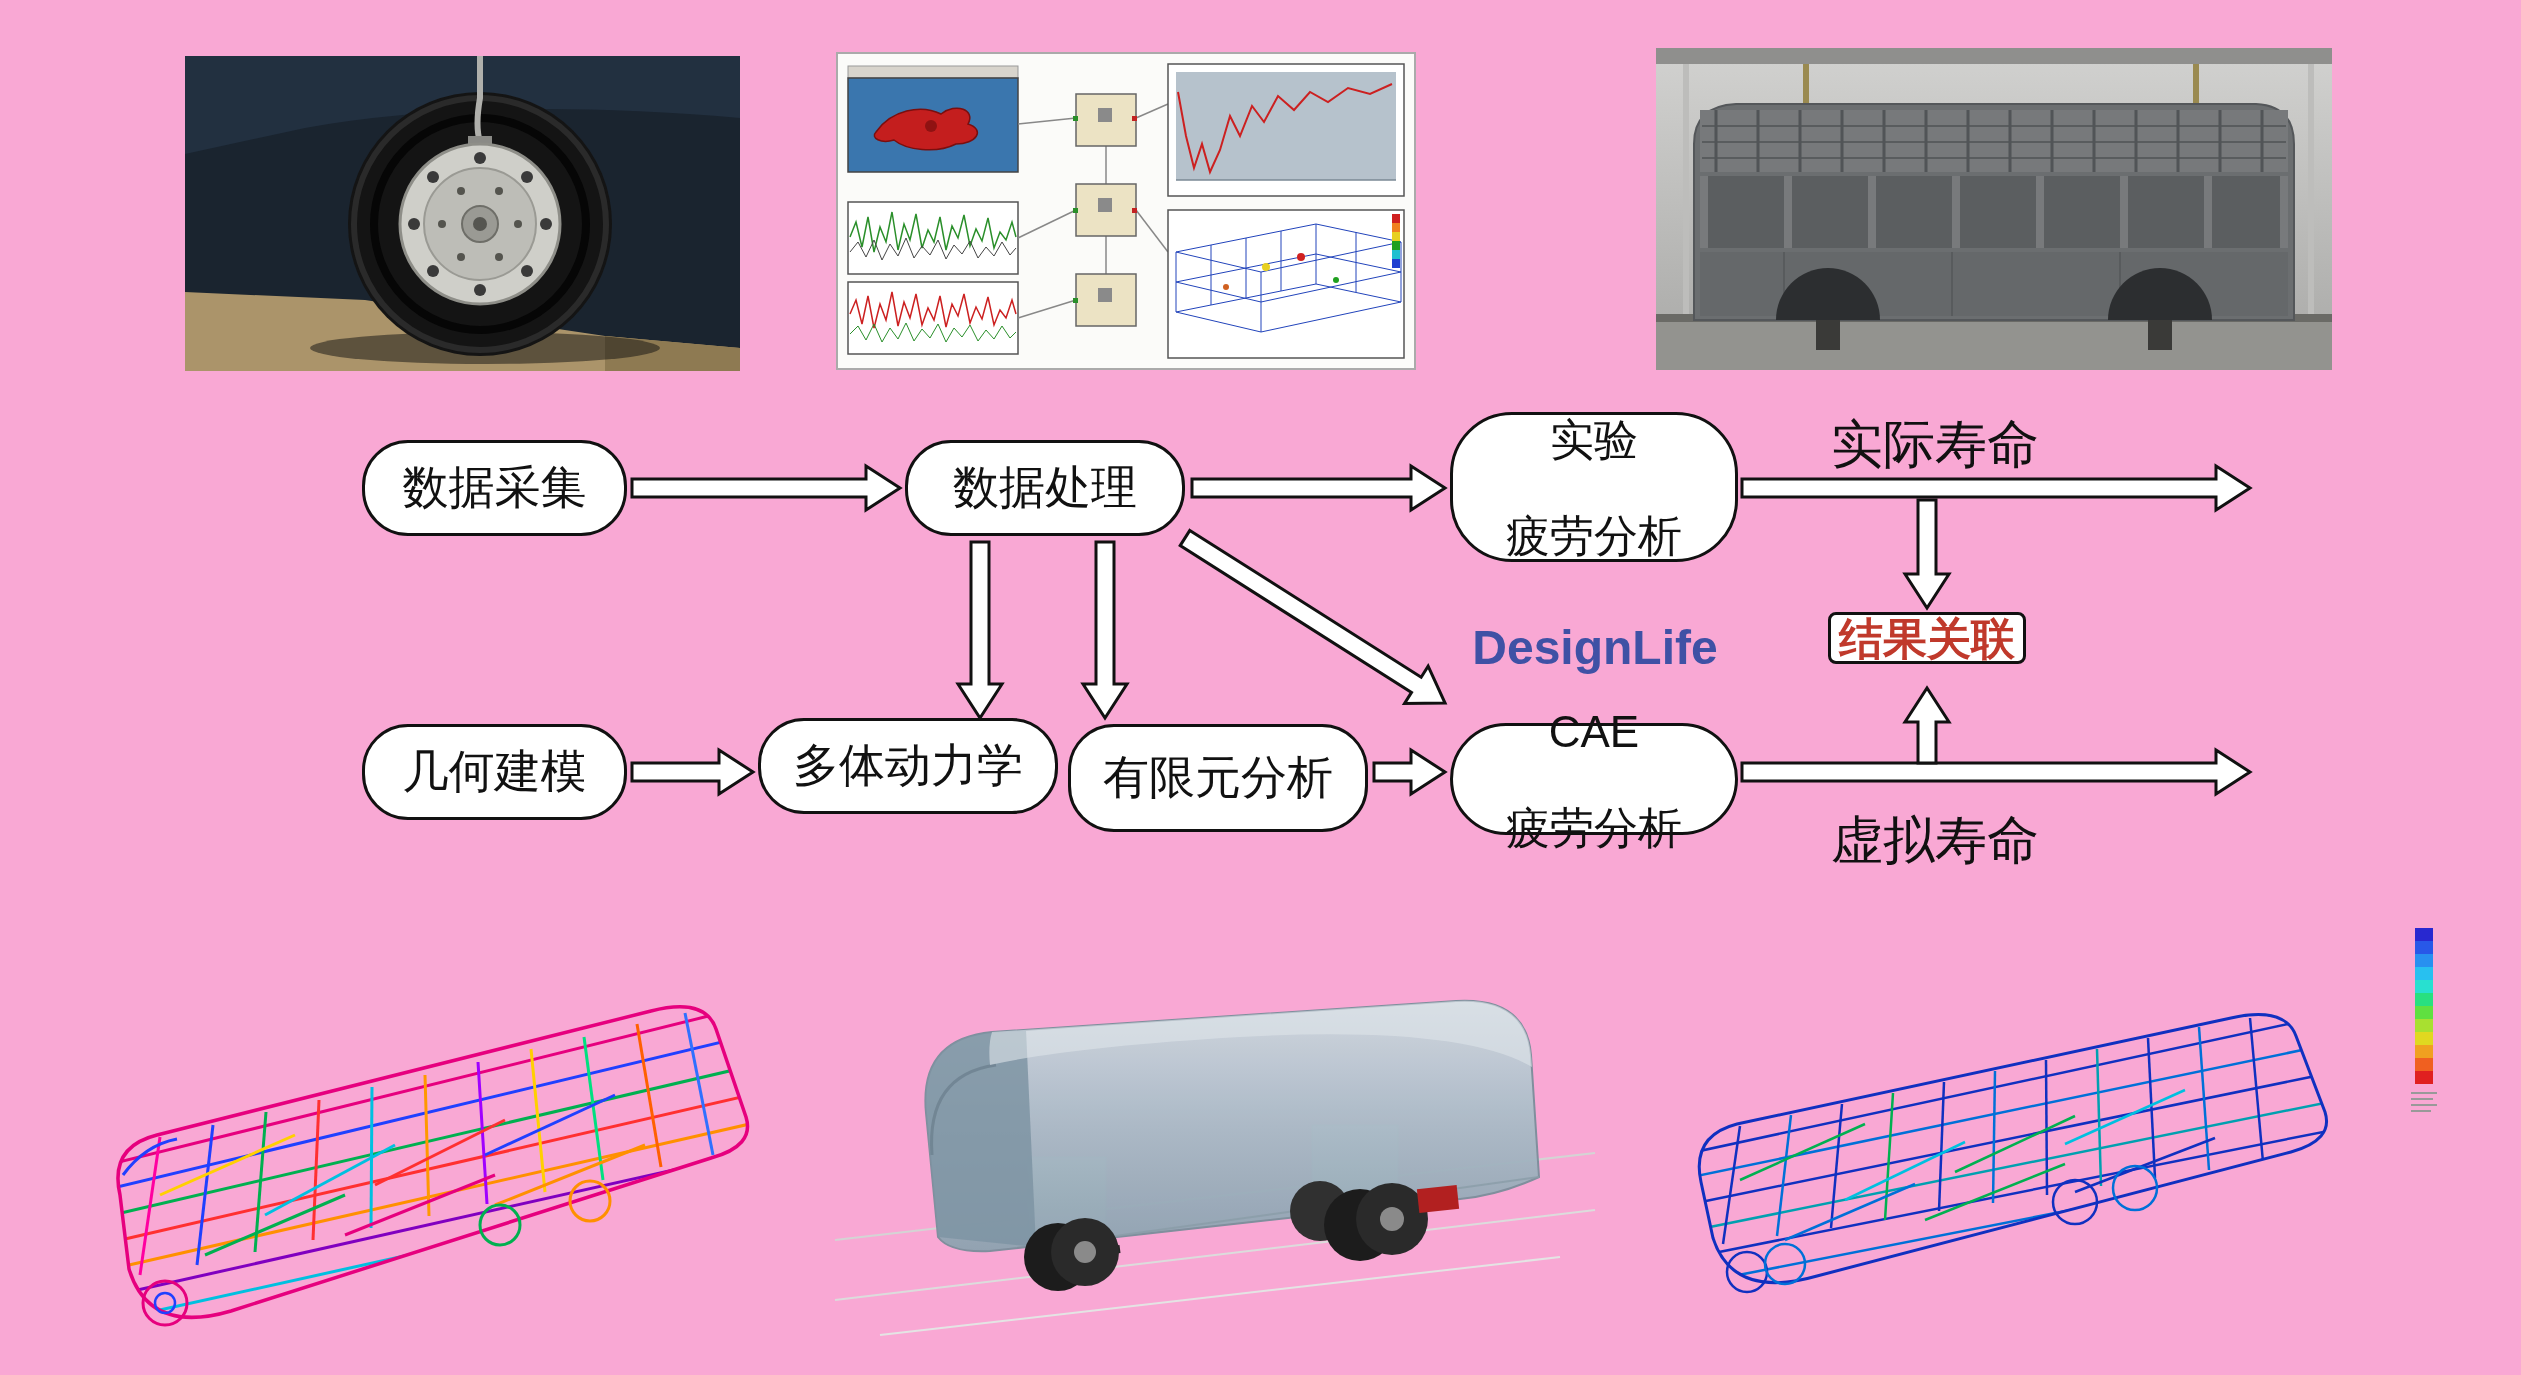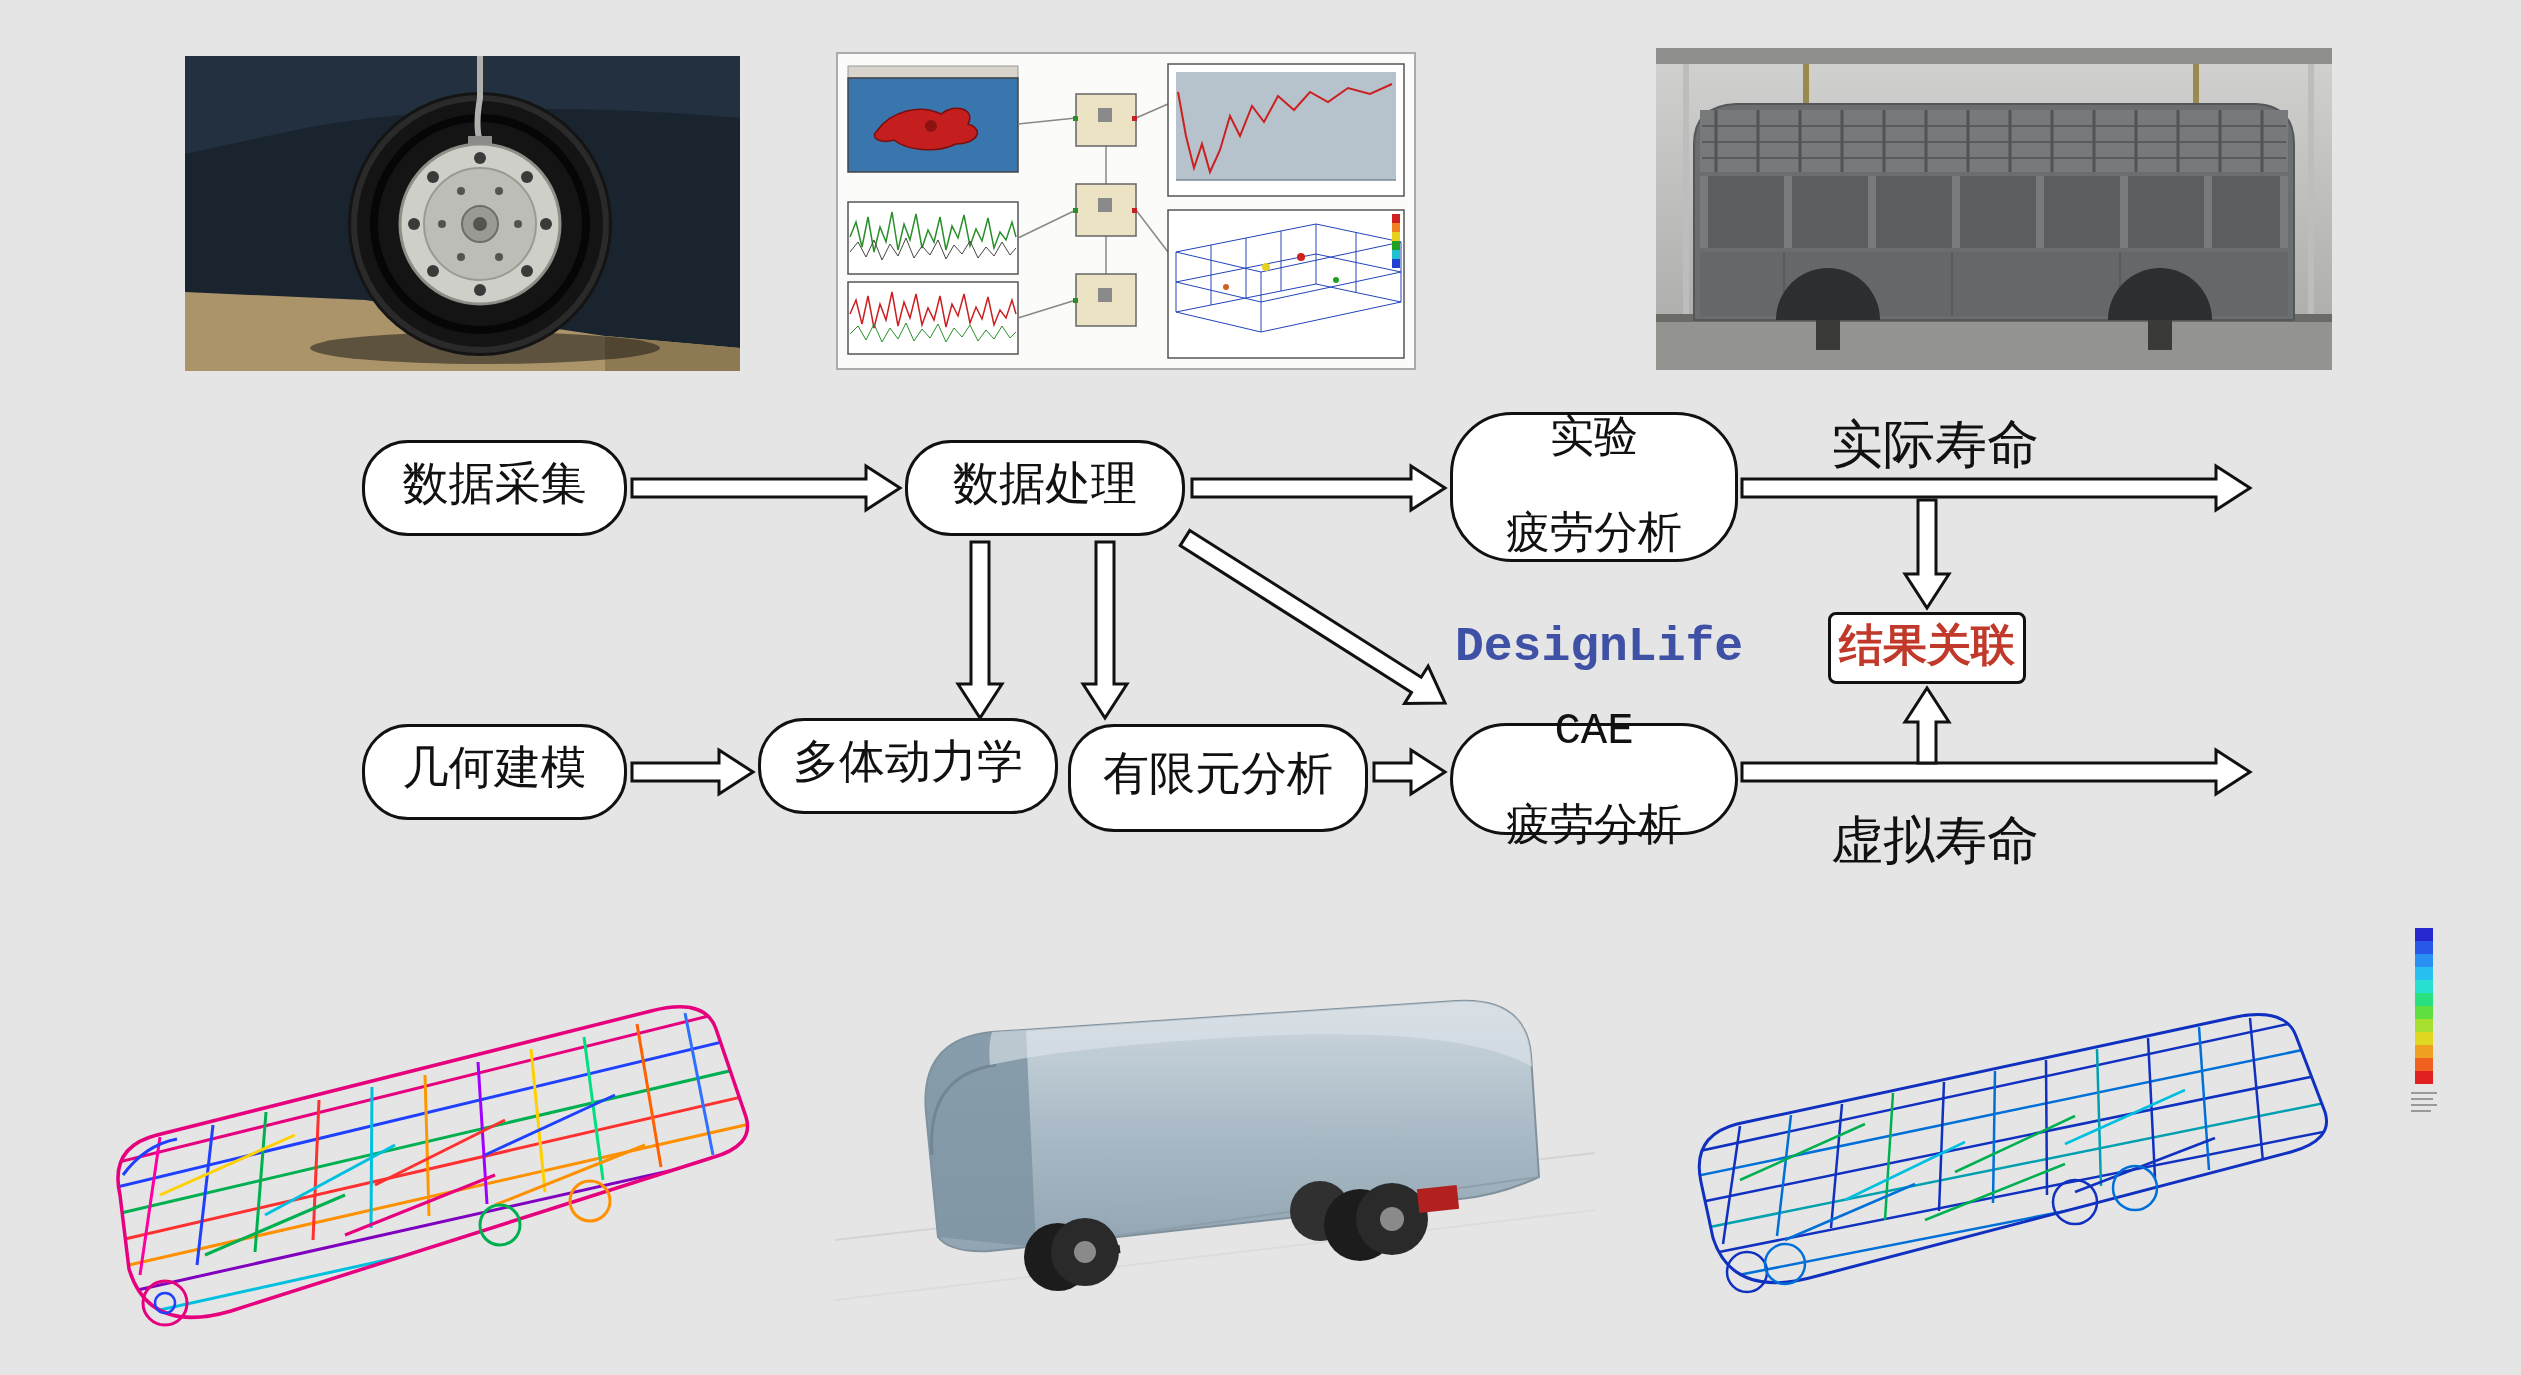--- a/index.html
+++ b/index.html
@@ -1,17 +1,17 @@
 <!DOCTYPE html>
 <html><head>
 <meta charset="utf-8">
 <style>
   html,body{margin:0;padding:0;background:#ffffff;}
-  .canvas{position:relative;width:2521px;height:1375px;background:#e5e5e5;
-          font-family:Liberation Mono, monospace;overflow:hidden;}
+  .canvas{position:relative;width:2521px;height:1375px;background:#f9a8d4;
+          font-family:Liberation Sans, sans-serif;overflow:hidden;}
   .img-box{position:absolute;}
   .img-box svg{display:block;}
   .fc-layer{position:absolute;left:0;top:0;width:2521px;height:1375px;z-index:1;}
   .fc-box{position:absolute;z-index:2;box-sizing:border-box;border:3px solid #111;background:#fff;
           display:flex;flex-direction:column;align-items:center;justify-content:center;
           text-align:center;color:#111;font-size:46px;line-height:1.25;}
   .round{border-radius:46px;}
   .round-lg{border-radius:62px;font-size:44px;gap:41px;}
   .fc-text{position:absolute;z-index:2;color:#111;font-size:52px;text-align:center;}
   .corr{border-radius:8px;font-weight:bold;color:#c0392b;font-size:44px;}
@@ -205,21 +205,21 @@
   </div>
   <div class="fc-box round" style="left:905px;top:440px;width:280px;height:96px;">
     <span>数据处理</span>
   </div>
   <div class="fc-box round-lg" style="left:1450px;top:412px;width:288px;height:150px;">
     <span>实验</span>
     <span>疲劳分析</span>
   </div>
   <div class="fc-text" style="left:1830px;top:410px;width:210px;">实际寿命</div>
 
-  <div class="fc-box corr" style="left:1828px;top:612px;width:198px;height:72px;">
+  <div class="fc-box corr" style="left:1828px;top:612px;width:198px;height:52px;">
     <span>结果关联</span>
   </div>
   <div class="fc-text designlife" style="left:1455px;top:620px;width:280px;">DesignLife</div>
 
   <div class="fc-box round" style="left:362px;top:724px;width:265px;height:96px;">
     <span>几何建模</span>
   </div>
   <div class="fc-box round" style="left:758px;top:718px;width:300px;height:96px;">
     <span>多体动力学</span>
   </div>

